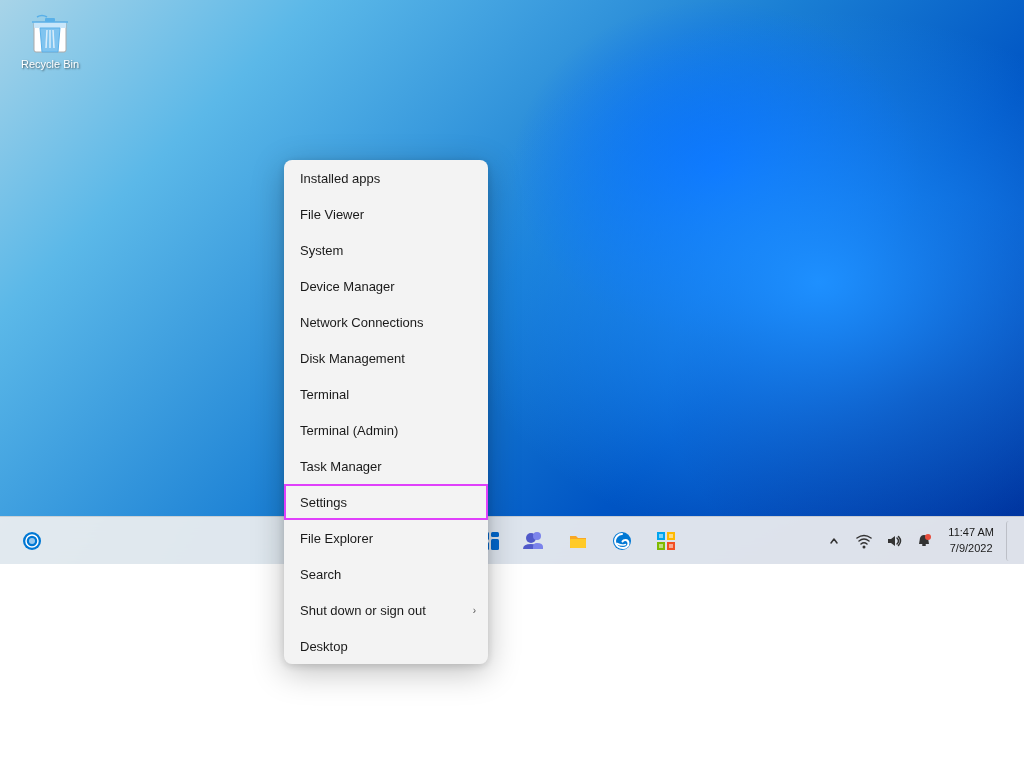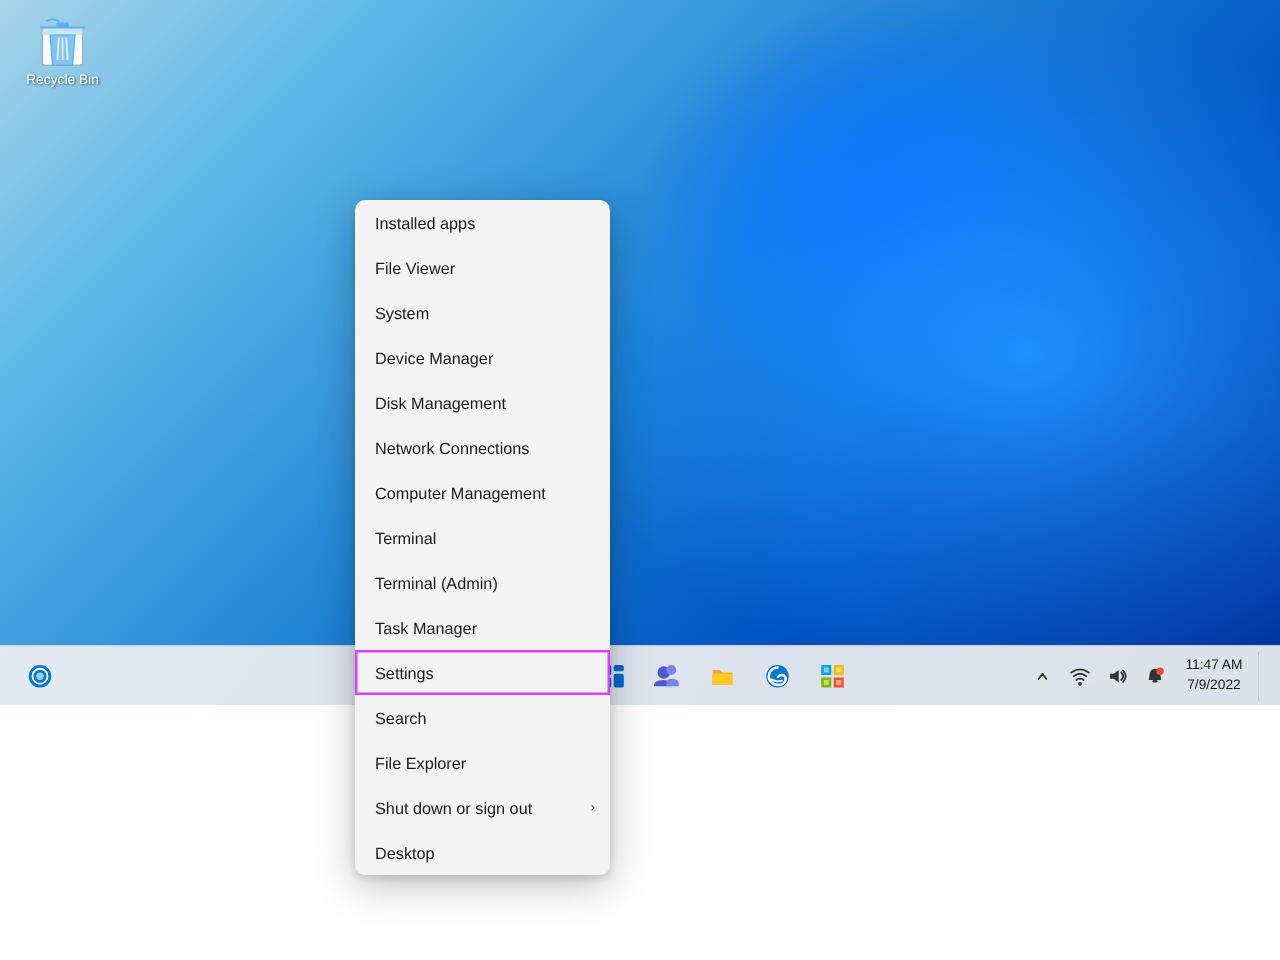--- a/index.html
+++ b/index.html
@@ -206,45 +206,42 @@
     <div class="menu-item">
       <span>File Viewer</span>
     </div>
     <div class="menu-item">
       <span>System</span>
     </div>
     <div class="menu-item">
       <span>Device Manager</span>
     </div>
     <div class="menu-item">
+      <span>Network Connections</span>
+    </div>
+    <div class="menu-item">
       <span>Disk Management</span>
-    </div>
-    <div class="menu-item">
-      <span>Network Connections</span>
-    </div>
-    <div class="menu-item">
-      <span>Computer Management</span>
     </div>
     <div class="menu-item">
       <span>Terminal</span>
     </div>
     <div class="menu-item">
       <span>Terminal (Admin)</span>
     </div>
     <div class="menu-item">
       <span>Task Manager</span>
     </div>
     <div class="menu-item highlighted">
       <span>Settings</span>
     </div>
     <div class="menu-item">
+      <span>File Explorer</span>
+    </div>
+    <div class="menu-item">
       <span>Search</span>
-    </div>
-    <div class="menu-item">
-      <span>File Explorer</span>
     </div>
     <div class="menu-item">
       <span>Shut down or sign out</span>
       <span class="arrow">›</span>
     </div>
     <div class="menu-item">
       <span>Desktop</span>
     </div>
   </div>
 

